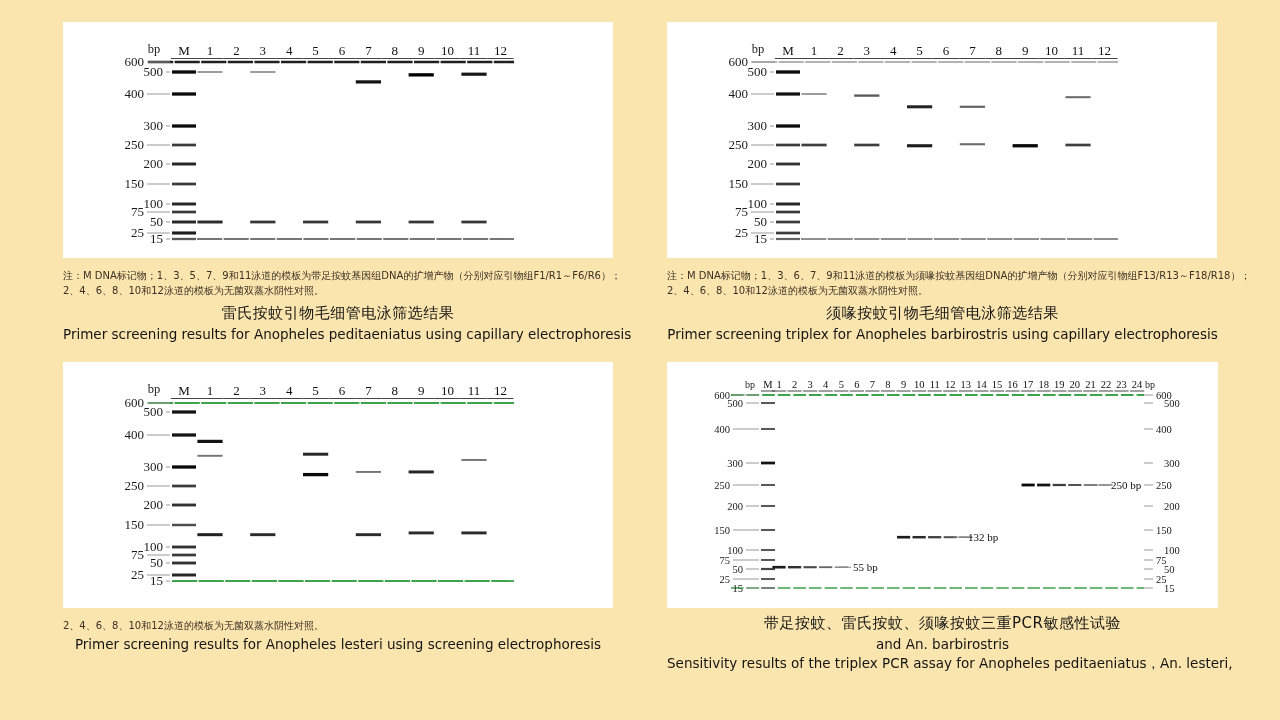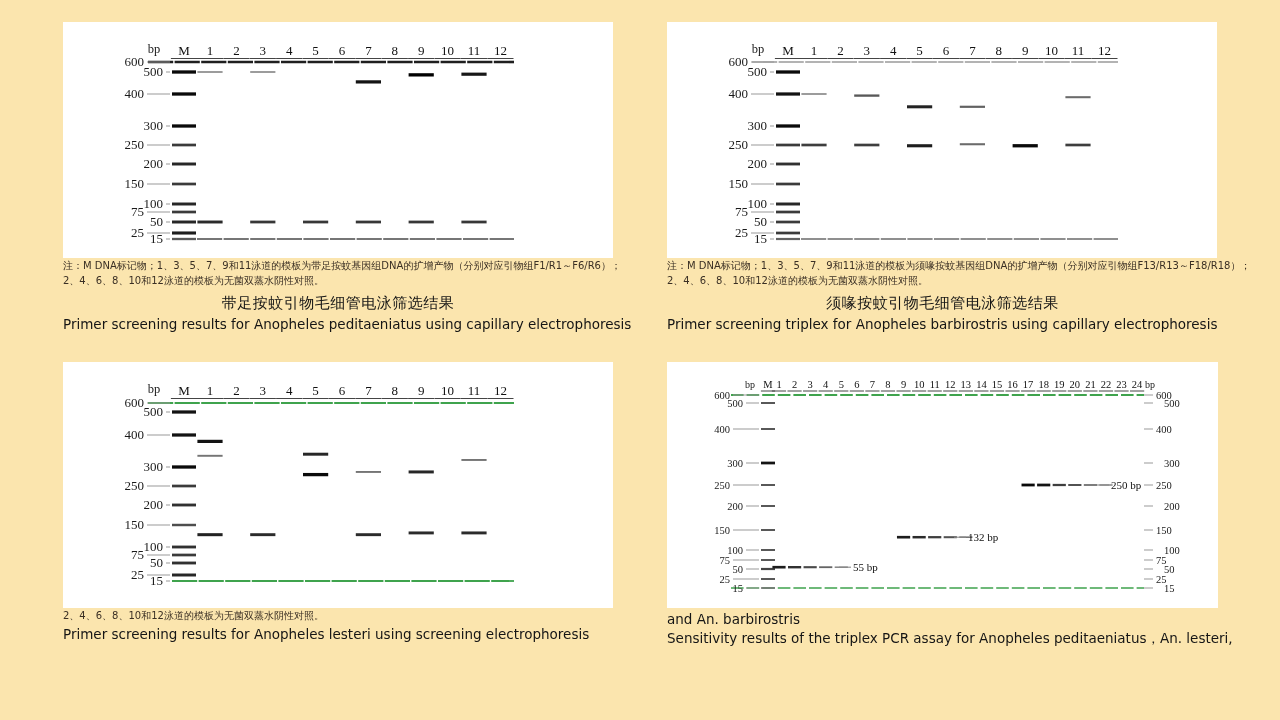--- a/index.html
+++ b/index.html
@@ -4,23 +4,23 @@
 <style>
   html,body{margin:0;padding:0;}
   body{
     width:1280px;height:720px;position:relative;
     background:#fbe5ae;
     font-family:"DejaVu Sans","Liberation Sans",sans-serif;
     overflow:hidden;
   }
   .quad{position:absolute;}
   svg.gel{display:block;background:#ffffff;}
-  .note{font-size:10px;line-height:15px;color:#3a2f24;white-space:nowrap;}
+  .note{margin-top:10px;font-size:10px;line-height:15px;color:#3a2f24;white-space:nowrap;}
   .tcn{margin-top:6px;text-align:center;font-size:15px;letter-spacing:0.5px;color:#151515;}
-  .ten{margin-top:3px;text-align:left;font-size:13.5px;color:#151515;white-space:nowrap;}
+  .ten{margin-top:3px;text-align:center;font-size:13.5px;color:#151515;white-space:nowrap;}
   .q1{left:63px;top:22px;width:550px;}
   .q2{left:667px;top:22px;width:551px;}
   .q3{left:63px;top:362px;width:550px;}
   .q4{left:667px;top:362px;width:551px;}
 </style>
 </head>
 <body>
 
 <div class="quad q1">
   <svg class="gel" viewBox="0 0 550 236" width="550" height="236">
@@ -97,21 +97,21 @@
       <line x1="292.79999999999995" y1="200" x2="318" y2="200" stroke="rgb(55,55,55)" stroke-width="2.772"></line>
       <line x1="345.59999999999997" y1="52.86" x2="370.8" y2="52.86" stroke="rgb(0,0,0)" stroke-width="3.3"></line>
       <line x1="345.59999999999997" y1="200" x2="370.8" y2="200" stroke="rgb(55,55,55)" stroke-width="2.772"></line>
       <line x1="398.4" y1="52.2" x2="423.6" y2="52.2" stroke="rgb(23,23,23)" stroke-width="3.188"></line>
       <line x1="398.4" y1="200" x2="423.6" y2="200" stroke="rgb(55,55,55)" stroke-width="2.772"></line>
     </svg>
   <div class="note">
     <div>注：M DNA标记物；1、3、5、7、9和11泳道的模板为带足按蚊基因组DNA的扩增产物（分别对应引物组F1/R1～F6/R6）；</div>
     <div>2、4、6、8、10和12泳道的模板为无菌双蒸水阴性对照。</div>
   </div>
-  <div class="tcn">带足按蚊引物毛细管电泳筛选结果</div>
+  <div class="tcn">雷氏按蚊引物毛细管电泳筛选结果</div>
   <div class="ten">Primer screening results for Anopheles peditaeniatus using capillary electrophoresis</div>
 </div>
 
 <div class="quad q2">
   <svg class="gel" viewBox="0 0 550 236" width="550" height="236">
       <line x1="85" y1="40" x2="451" y2="40" stroke="#9b9b9b" stroke-width="1.4" stroke-dasharray="25.2 1.4"></line>
       <line x1="134" y1="217" x2="451" y2="217" stroke="#6b6b6b" stroke-width="1.4" stroke-dasharray="25.2 1.4"></line>
       <line x1="84" y1="40" x2="107" y2="40" stroke="#999" stroke-width="1"></line>
       <text x="81" y="44.42" text-anchor="end" font-size="13" fill="#1a1a1a" font-family="&quot;Liberation Serif&quot;,&quot;DejaVu Serif&quot;,serif">600</text>
       <line x1="103" y1="50" x2="107" y2="50" stroke="#999" stroke-width="1"></line>
@@ -180,21 +180,21 @@
       <line x1="187.20000000000002" y1="123" x2="212.4" y2="123" stroke="rgb(62,62,62)" stroke-width="2.668"></line>
       <line x1="240" y1="84.8" x2="265.2" y2="84.8" stroke="rgb(35,35,35)" stroke-width="3.032"></line>
       <line x1="240" y1="123.76" x2="265.2" y2="123.76" stroke="rgb(29,29,29)" stroke-width="3.11"></line>
       <line x1="292.79999999999995" y1="84.8" x2="318" y2="84.8" stroke="rgb(98,98,98)" stroke-width="2.2"></line>
       <line x1="292.79999999999995" y1="122.24" x2="318" y2="122.24" stroke="rgb(107,107,107)" stroke-width="2.0700000000000003"></line>
       <line x1="345.59999999999997" y1="123.76" x2="370.8" y2="123.76" stroke="rgb(10,10,10)" stroke-width="3.3"></line>
       <line x1="398.4" y1="75.2" x2="423.6" y2="75.2" stroke="rgb(107,107,107)" stroke-width="2.0700000000000003"></line>
       <line x1="398.4" y1="123" x2="423.6" y2="123" stroke="rgb(62,62,62)" stroke-width="2.668"></line>
     </svg>
   <div class="note">
-    <div>注：M DNA标记物；1、3、5、7、9和11泳道的模板为须喙按蚊基因组DNA的扩增产物（分别对应引物组F13/R13～F18/R18）；</div>
+    <div>注：M DNA标记物；1、3、6、7、9和11泳道的模板为须喙按蚊基因组DNA的扩增产物（分别对应引物组F13/R13～F18/R18）；</div>
     <div>2、4、6、8、10和12泳道的模板为无菌双蒸水阴性对照。</div>
   </div>
   <div class="tcn">须喙按蚊引物毛细管电泳筛选结果</div>
   <div class="ten">Primer screening triplex for Anopheles barbirostris using capillary electrophoresis</div>
 </div>
 
 <div class="quad q3">
   <svg class="gel" viewBox="0 0 550 246" width="550" height="246">
       <line x1="85" y1="41" x2="451" y2="41" stroke="#3fa34d" stroke-width="2" stroke-dasharray="25.2 1.4"></line>
       <line x1="109" y1="219" x2="451" y2="219" stroke="#3fa34d" stroke-width="1.8" stroke-dasharray="25.2 1.4"></line>
@@ -409,15 +409,16 @@
       <line x1="401.22999999999996" y1="123" x2="414.43" y2="123" stroke="rgb(82,82,82)" stroke-width="2.0467999999999997"></line>
       <line x1="416.79999999999995" y1="123" x2="430" y2="123" stroke="rgb(107,107,107)" stroke-width="1.7595000000000003"></line>
       <line x1="432.37" y1="123" x2="445.57000000000005" y2="123" stroke="rgb(131,131,131)" stroke-width="1.4943"></line>
       <line x1="172" y1="205.2" x2="184" y2="205.2" stroke="#8a8a8a" stroke-width="1.1"></line>
       <text x="186" y="209" text-anchor="start" font-size="11" fill="#111" font-family="&quot;Liberation Serif&quot;,&quot;DejaVu Serif&quot;,serif">55 bp</text>
       <line x1="287" y1="175.2" x2="299" y2="175.2" stroke="#8a8a8a" stroke-width="1.1"></line>
       <text x="301" y="179" text-anchor="start" font-size="11" fill="#111" font-family="&quot;Liberation Serif&quot;,&quot;DejaVu Serif&quot;,serif">132 bp</text>
       <line x1="430" y1="123" x2="442" y2="123" stroke="#8a8a8a" stroke-width="1.1"></line>
       <text x="444" y="126.8" text-anchor="start" font-size="11" fill="#111" font-family="&quot;Liberation Serif&quot;,&quot;DejaVu Serif&quot;,serif">250 bp</text>
     </svg>
+  <div class="tcn">带足按蚊、雷氏按蚊、须喙按蚊三重PCR敏感性试验</div>
   <div class="ten">and An. barbirostris</div>
   <div class="ten">Sensitivity results of the triplex PCR assay for Anopheles peditaeniatus，An. lesteri,</div>
 </div>
 
 </body></html>

